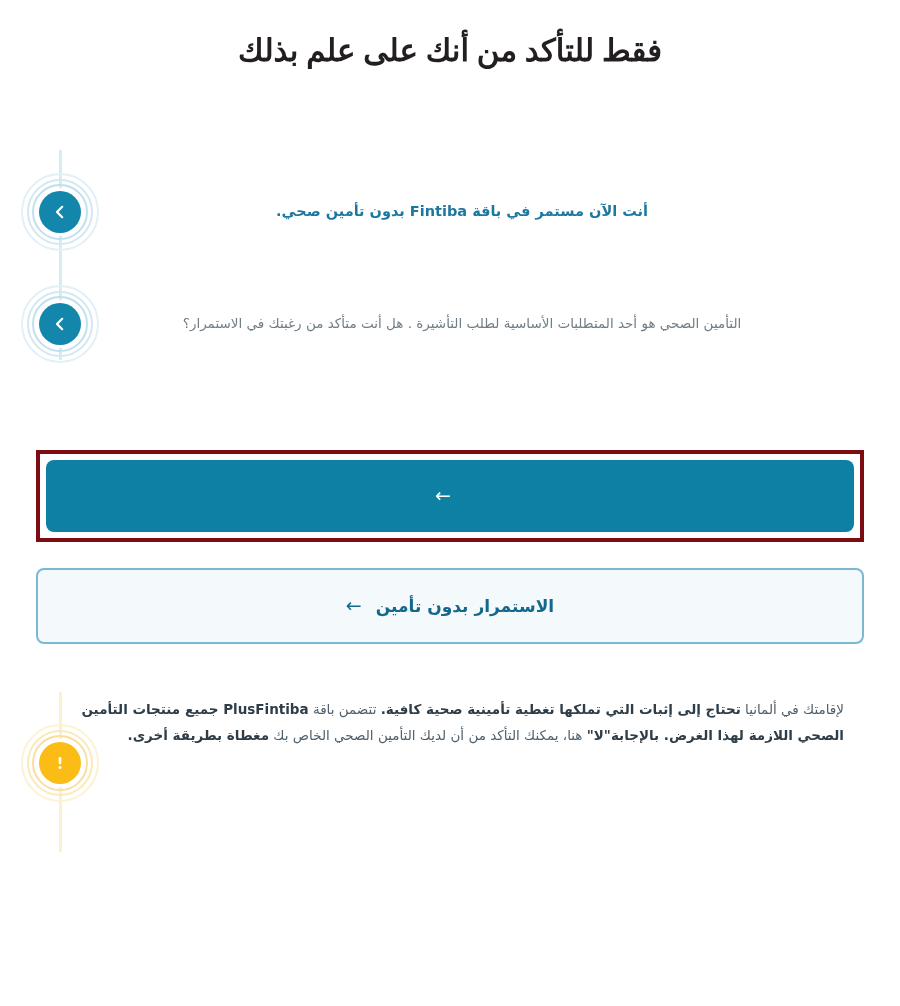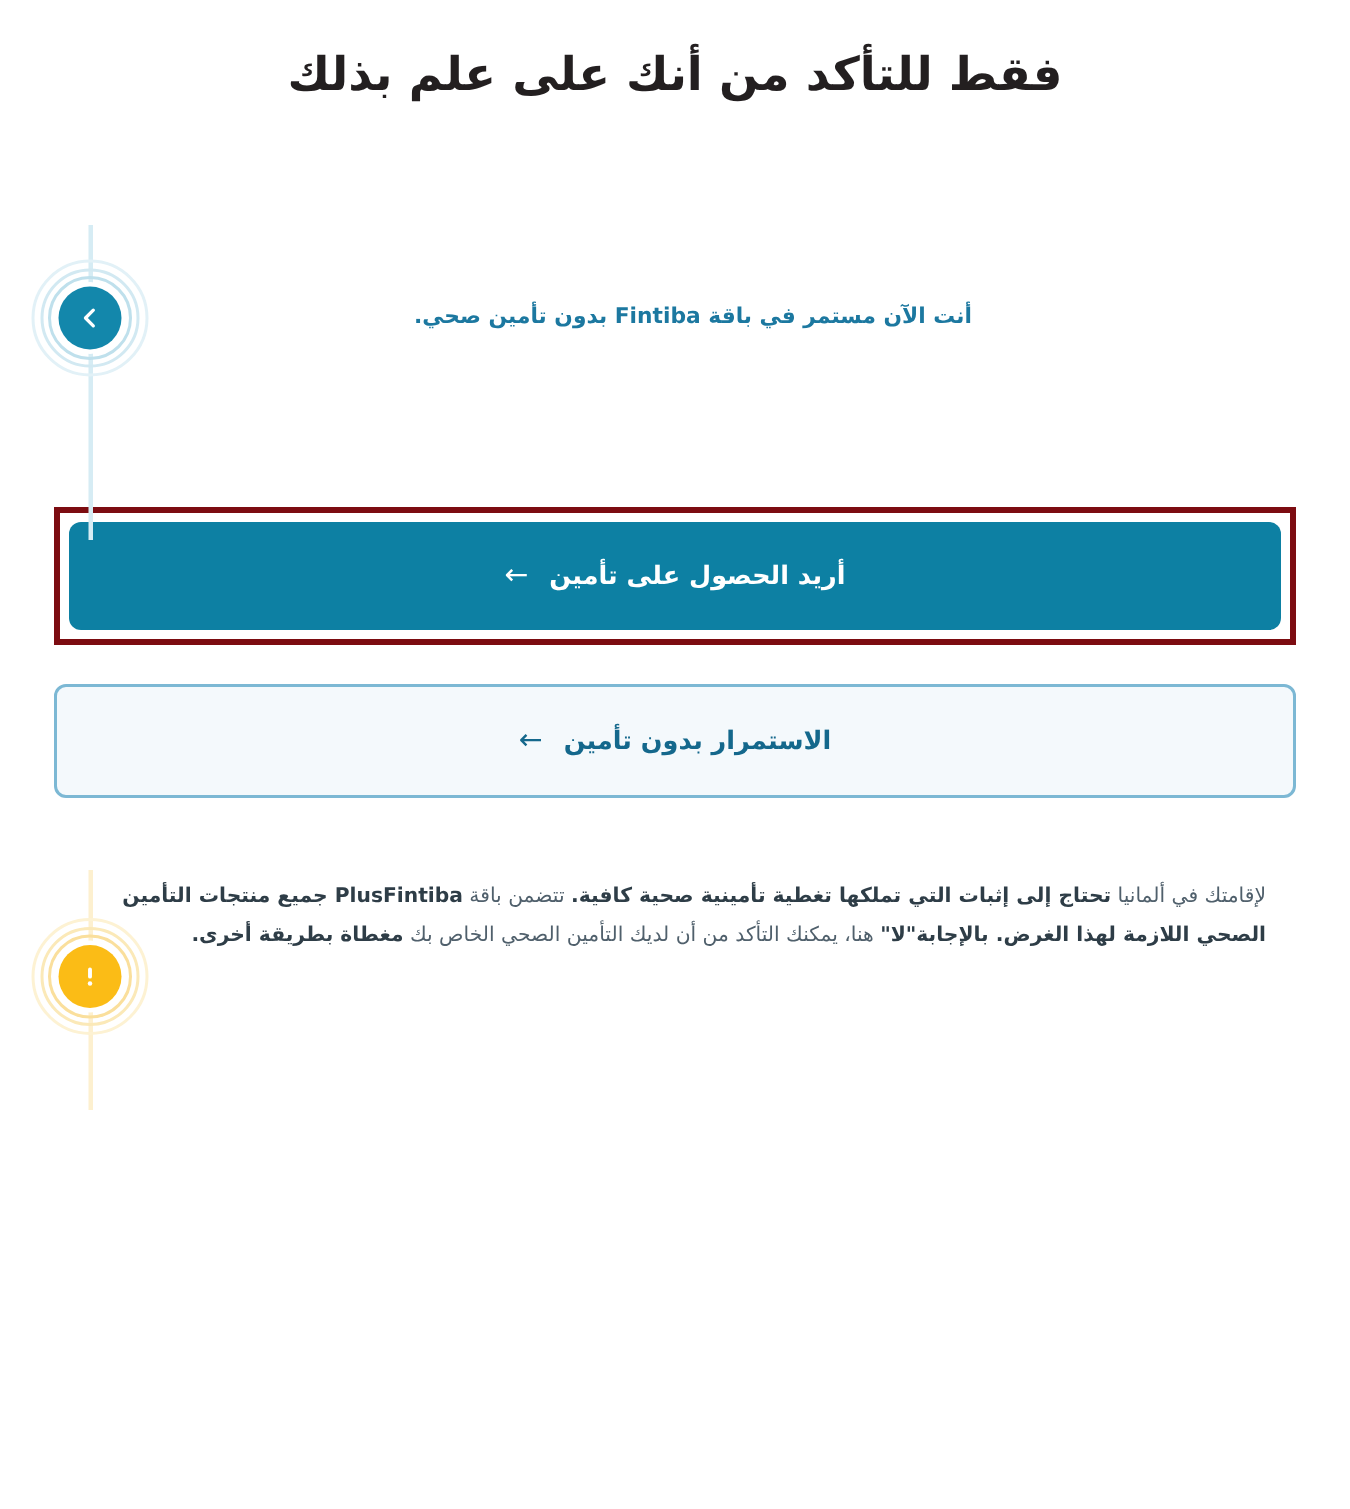--- a/index.html
+++ b/index.html
@@ -19,20 +19,21 @@
   .page-title {
     text-align: center;
     font-size: 31px;
     font-weight: bold;
     color: #231f20;
     letter-spacing: 0px;
     margin: 0;
     padding-top: 30px;
     line-height: 1.35;
     direction: rtl;
+    font-family: Liberation Serif, serif;
   }
 
   
   .timeline {
     position: relative;
     margin-top: 108px;
     padding-right: 0;
     direction: rtl;
   }
   
@@ -219,28 +220,40 @@
         <svg width="16" height="16" viewBox="0 0 16 16" aria-hidden="true">
           <path d="M10.2 2.8 L5 8 L10.2 13.2" fill="none" stroke="#ffffff" stroke-width="2.2" stroke-linecap="round" stroke-linejoin="round"></path>
         </svg>
       </span>
     </div>
     <div class="timeline-text">
       <span class="strong">أنت الآن مستمر في باقة </span><span class="strong latin">Fintiba</span><span class="strong"> بدون تأمين صحي.</span>
     </div>
   </div>
 
+  <div class="timeline-row row-2">
+    <div class="bullet-wrap">
+      <span class="ring r1"></span>
+      <span class="ring r2"></span>
+      <span class="ring r3"></span>
+      <span class="bullet">
+        <svg width="16" height="16" viewBox="0 0 16 16" aria-hidden="true">
+          <path d="M10.2 2.8 L5 8 L10.2 13.2" fill="none" stroke="#ffffff" stroke-width="2.2" stroke-linecap="round" stroke-linejoin="round"></path>
+        </svg>
+      </span>
+    </div>
+    <div class="timeline-text muted">التأمين الصحي هو أحد المتطلبات الأساسية لطلب التأشيرة . هل أنت متأكد من رغبتك في الاستمرار؟</div>
+  </div>
 
 </section>
 
 <section class="buttons">
 
   <div class="highlight-box">
     <button class="btn btn-primary">
-      <span>أريد الحصول على تأمين</span>
       <span class="arrow">←</span>
     </button>
   </div>
 
   <button class="btn btn-secondary">
     <span>الاستمرار بدون تأمين</span>
     <span class="arrow">←</span>
   </button>
 
 </section>

